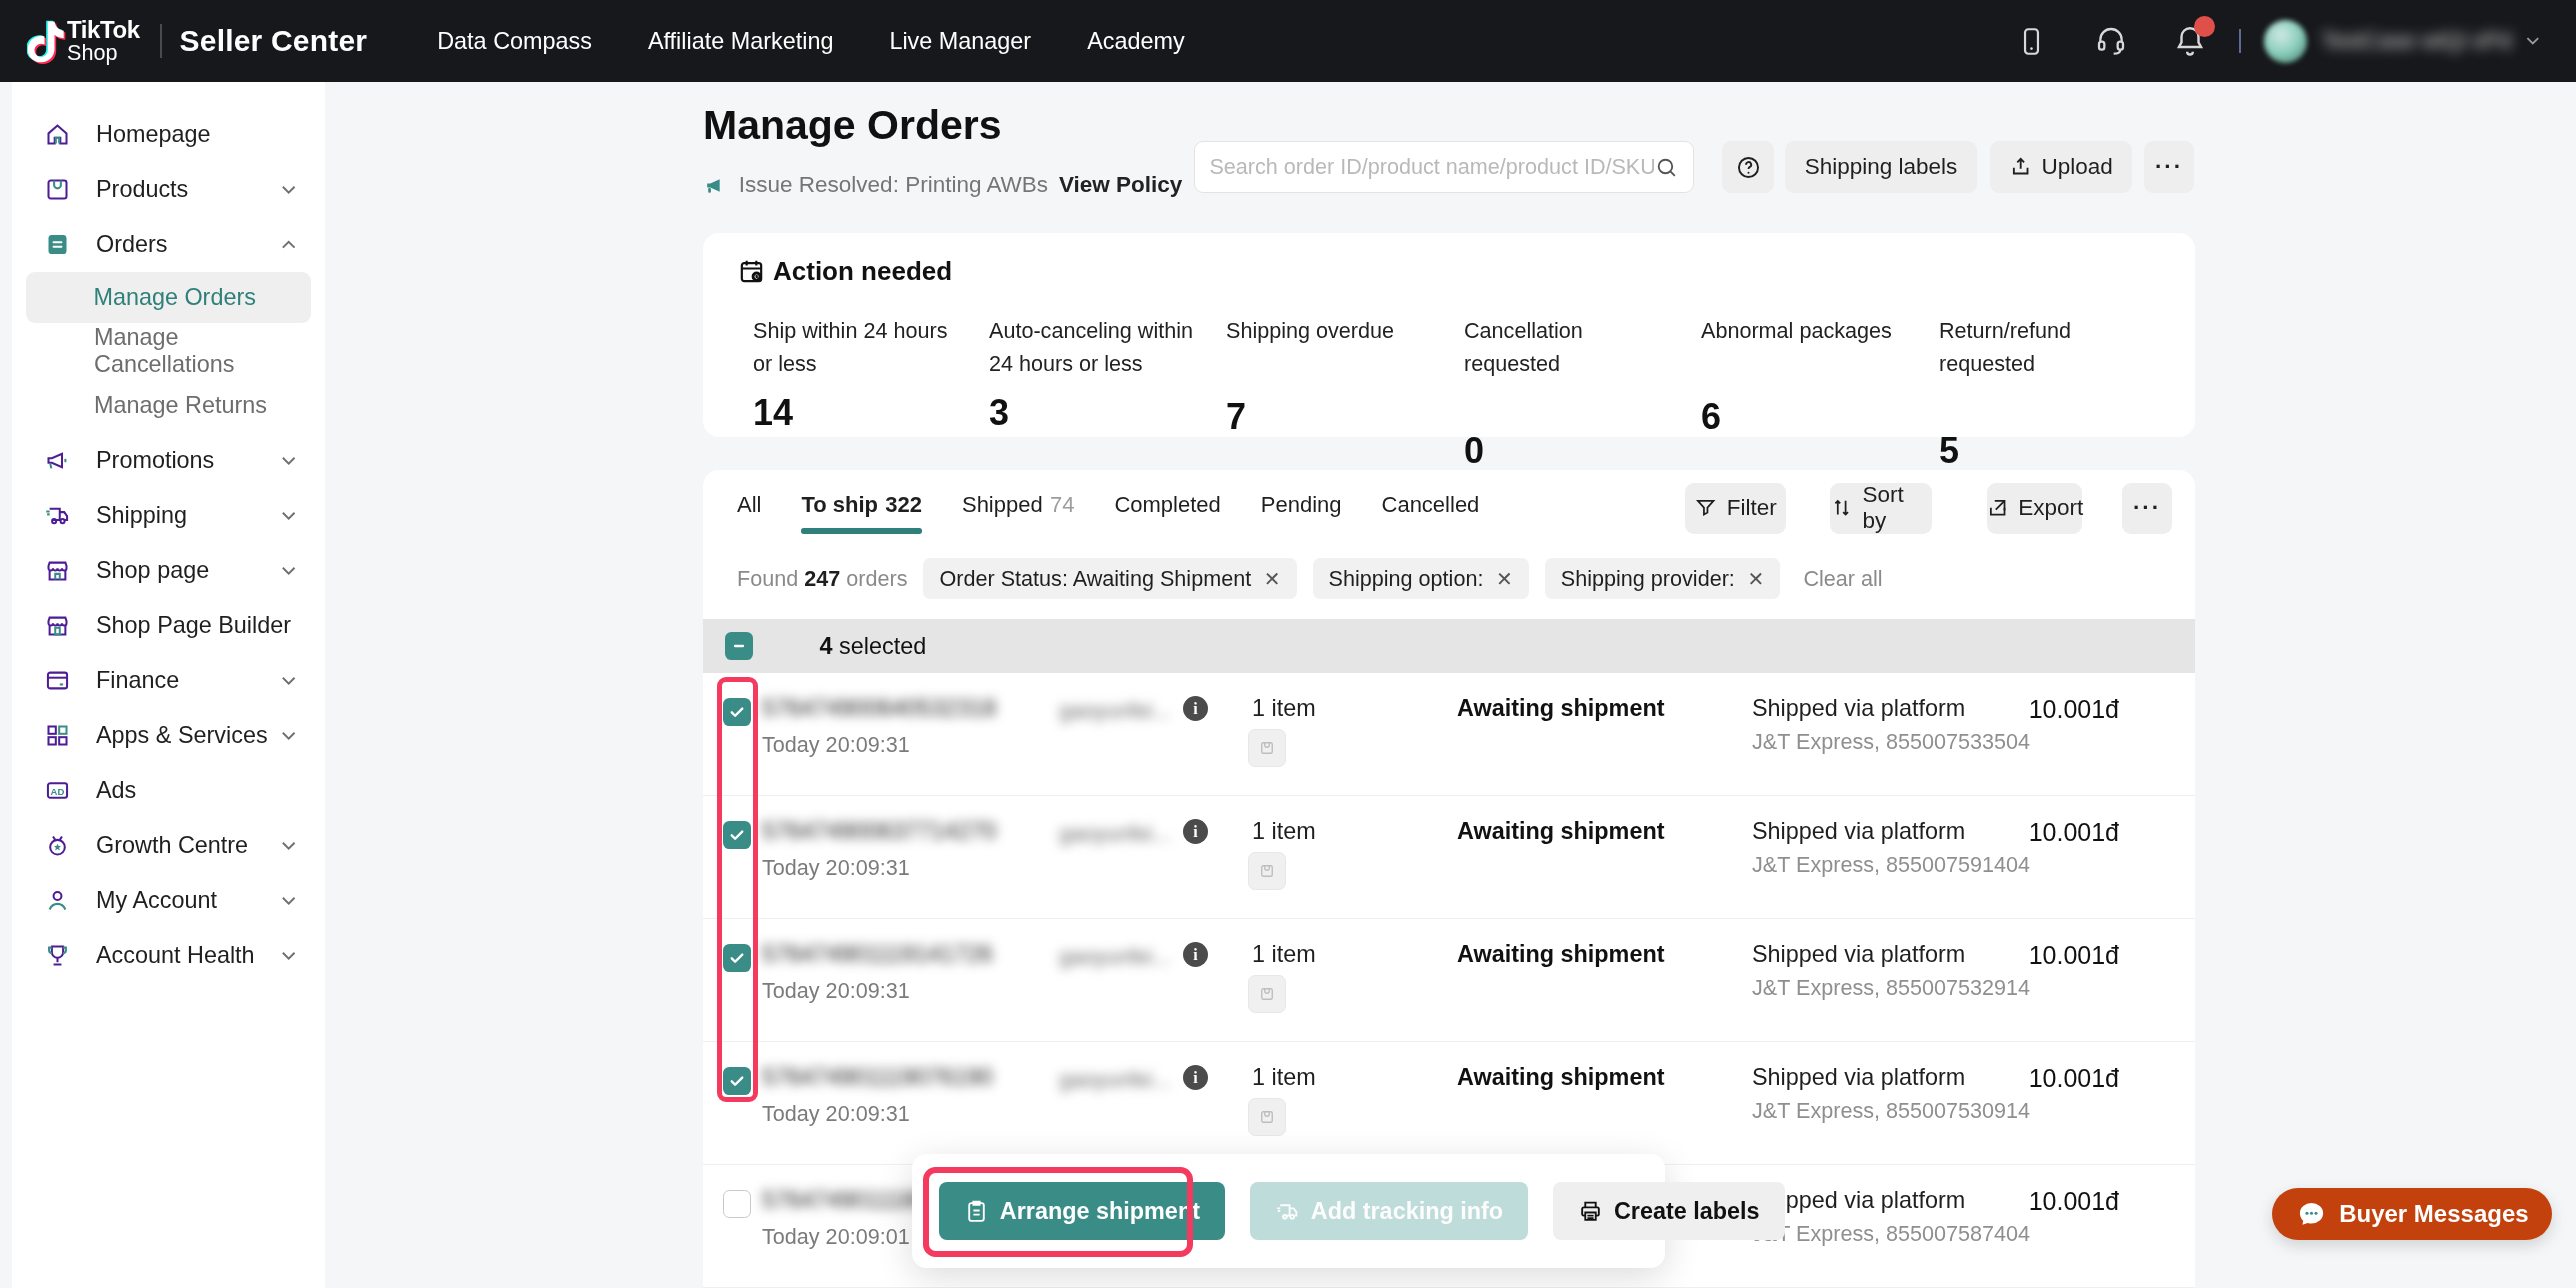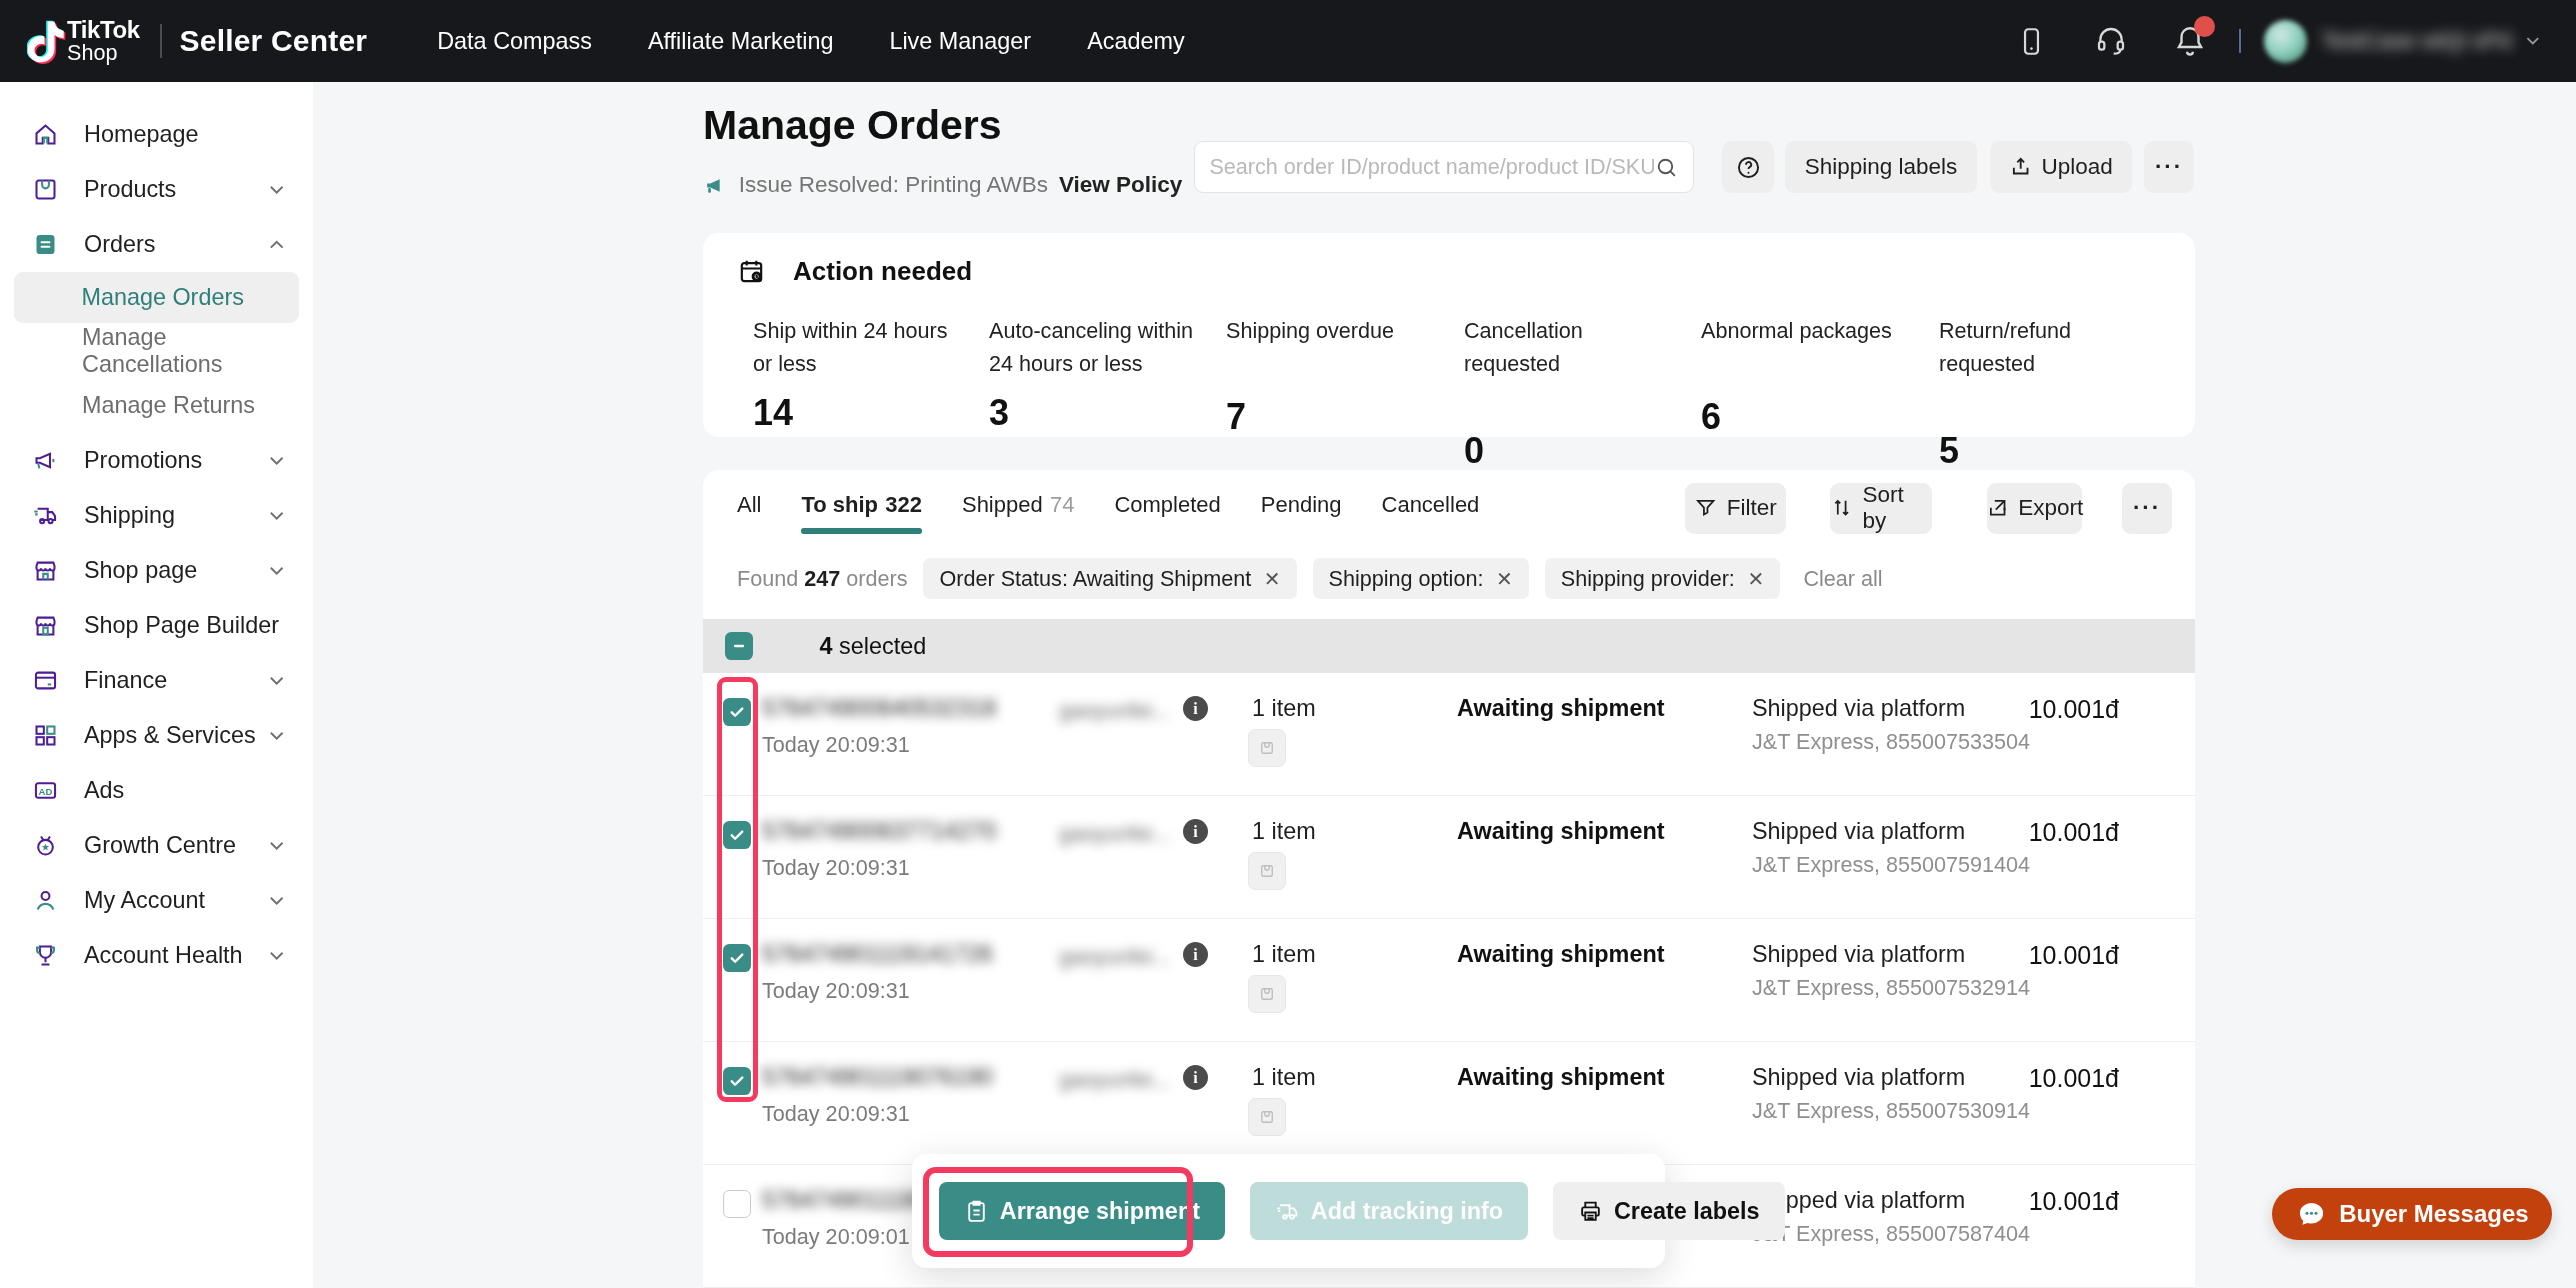--- a/index.html
+++ b/index.html
@@ -27,21 +27,21 @@
     background:#e0504b; }
   .tn-sep { width:1.8px; height:23.4px; background:#5a6b94; margin-left:31px; }
   .account { display:flex; align-items:center; margin-left:23.4px; cursor:pointer; }
   .avatar { width:43px; height:43px; border-radius:50%;
     background:radial-gradient(circle at 40% 35%, #cfe8e2 0%, #8fd0c0 45%, #3f7d62 100%);
     filter:blur(2.7px); }
   .account-name { font-size:22.5px; color:#dfdfdf; margin-left:14.4px; filter:blur(6.3px); }
   .account-chev { margin-left:10.8px; color:#9a9a9a; }
 
   
-  .sidebar { position:absolute; left:0; top:82px; bottom:0; width:313px; background:#fff; z-index:40; padding-top:25px; }
+  .sidebar { position:absolute; left:12px; top:82px; bottom:0; width:313px; background:#fff; z-index:40; padding-top:25px; }
   .side-item { position:relative; height:55px; display:flex; align-items:center; padding-left:31px; cursor:pointer; }
   .side-item .s-icon { width:28px; height:28px; display:flex; align-items:center; justify-content:center; color:#4c1d95; flex:none; }
   .side-item .s-label { font-size:23.4px; margin-left:25px; color:#1f1f1f; }
   .side-item .s-chev { position:absolute; right:25px; color:#6f6f6f; }
   .sub-item { height:55px; display:flex; align-items:center; padding-left:82px; font-size:23.4px; color:#6d6d6d; cursor:pointer; }
   .sub-item.active { background:#efefef; border-radius:9px; margin:0 14.4px; padding-left:67px;
     color:#2f7f7a; height:51px; }
 
   
   .main { position:absolute; left:313px; top:82px; right:0; bottom:0; background:#f5f6f7; }
@@ -58,21 +58,21 @@
   .searchbox input::placeholder { color:#b9b9b9; }
   .searchbox .mag { color:#555; flex:none; }
 
   .gbtn { position:absolute; top:59px; height:52px; background:#eeeeef; border-radius:9px;
     display:flex; align-items:center; justify-content:center; gap:9px; font-size:22.5px; font-weight:500;
     color:#1f1f1f; cursor:pointer; }
 
   
   .card { position:absolute; left:390px; width:1492px; background:#fff; border-radius:16px; }
   .action-card { top:151px; height:204px; }
-  .ac-title { position:absolute; left:34px; top:23.4px; display:flex; align-items:center; gap:27px;
+  .ac-title { position:absolute; left:34px; top:23.4px; display:flex; align-items:center; gap:7px;
     font-size:26px; font-weight:700; color:#111; }
   .stat { position:absolute; top:81px; width:216px; }
   .stat .st-label { font-size:21.6px; color:#222; line-height:1.55; }
   .stat .st-value { font-size:36px; font-weight:700; color:#111; margin-top:10.8px; }
 
   .table-card { top:388px; height:899px; overflow:hidden; }
 
   .tabs { position:absolute; left:34px; top:21.6px; display:flex; gap:40px; align-items:flex-end; }
   .tab { font-size:22px; color:#1f1f1f; padding-bottom:16px; position:relative; cursor:pointer; white-space:nowrap; }
   .tab .cnt { color:#9c9c9c; margin-left:7.2px; }

